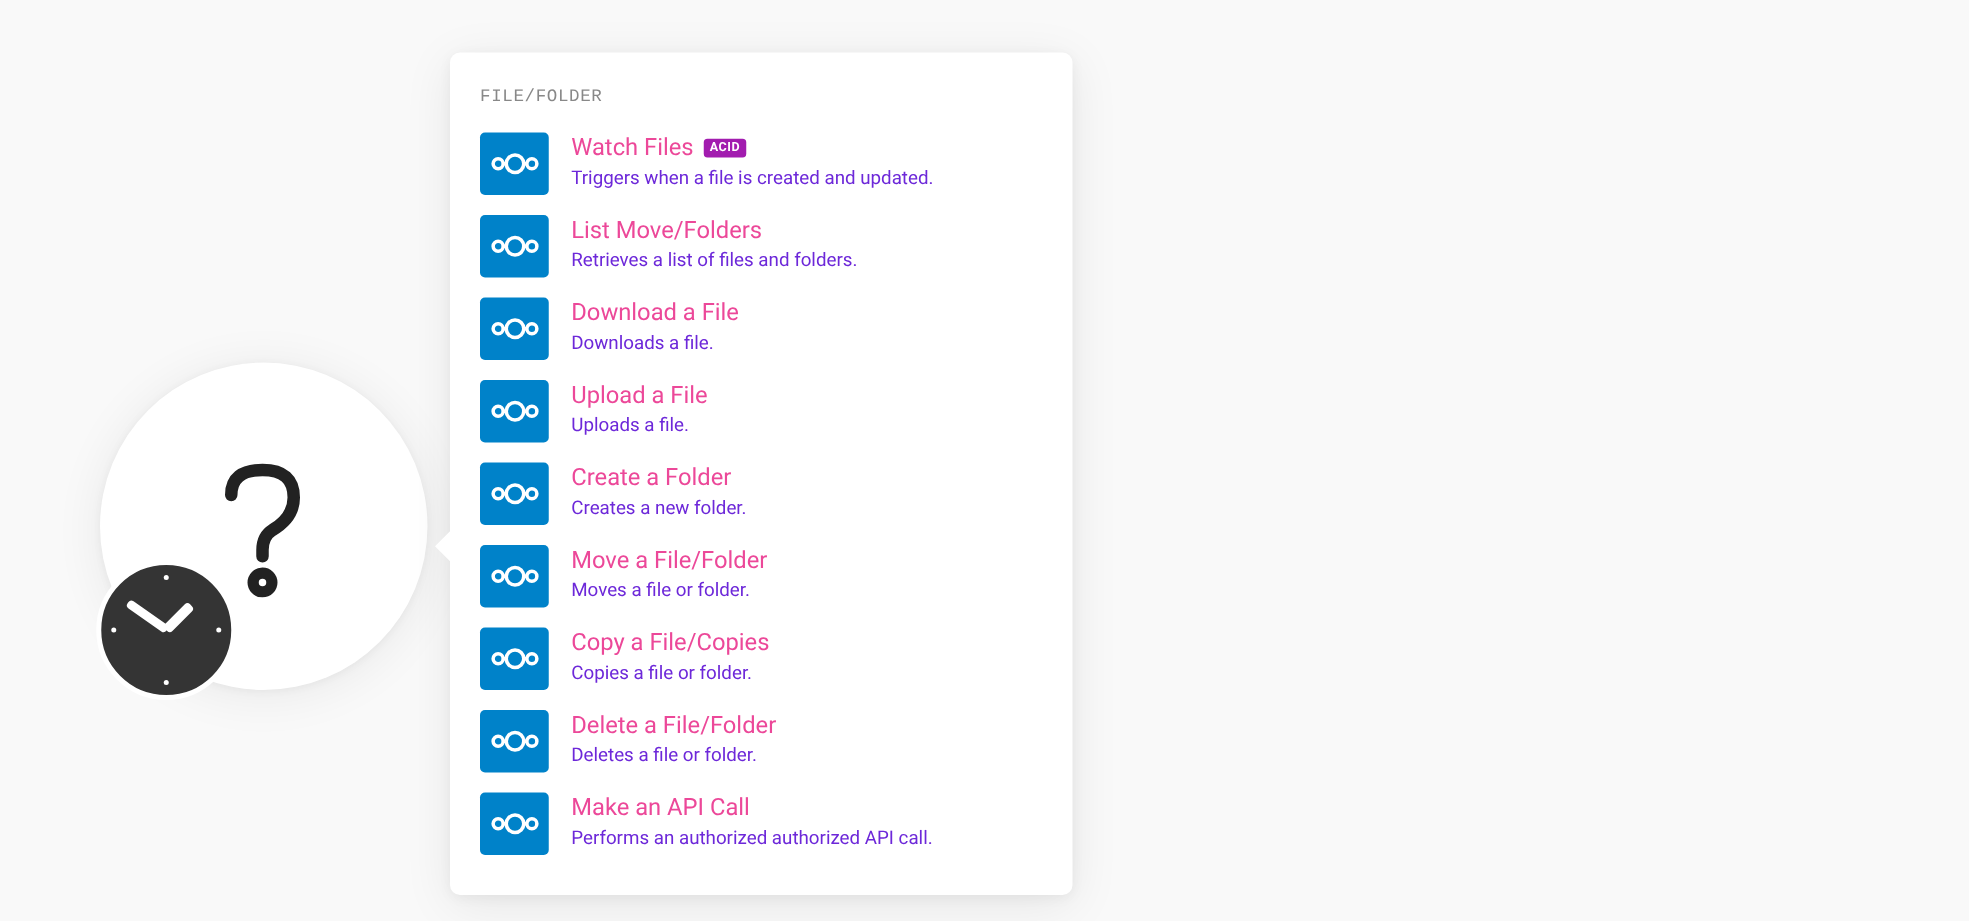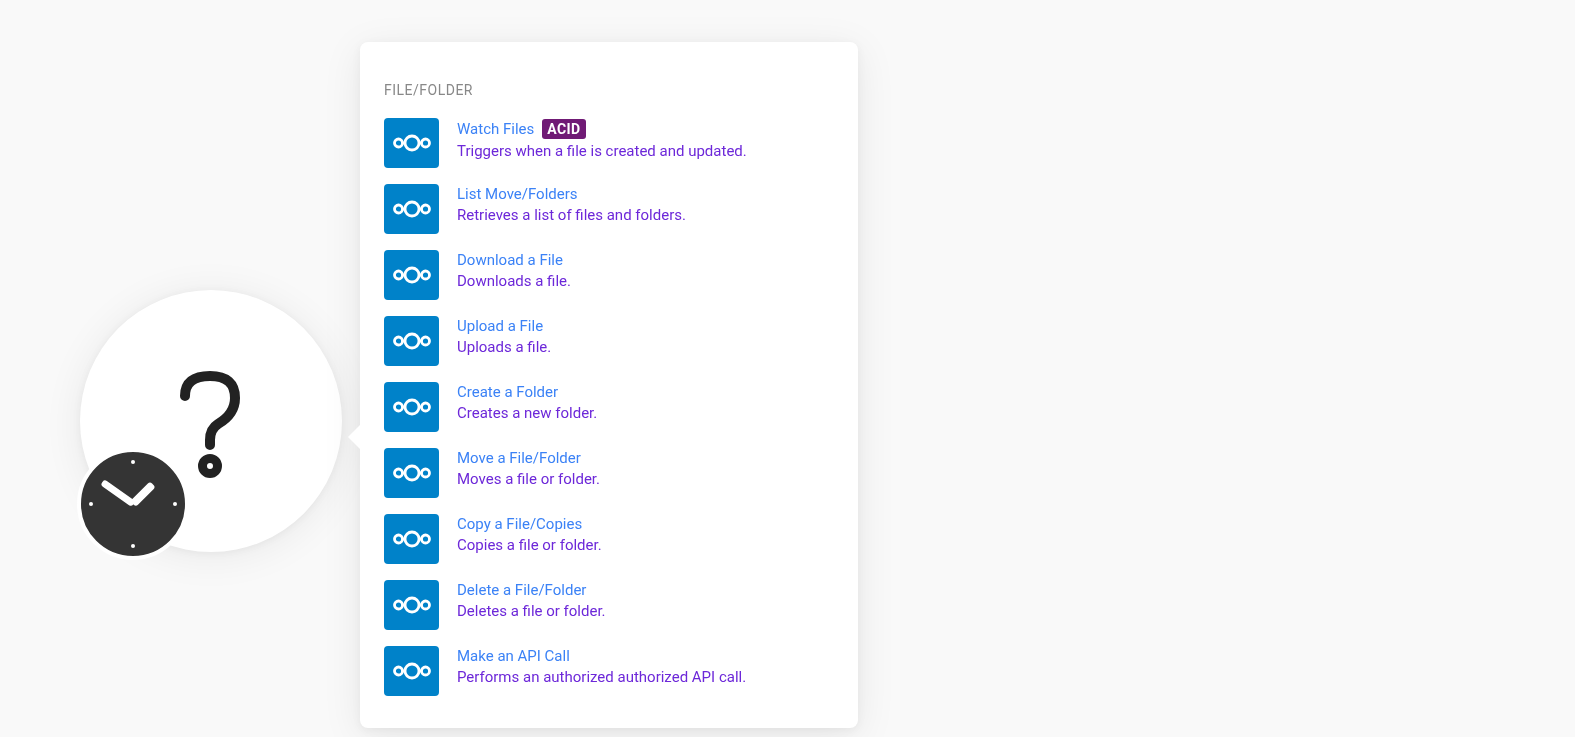--- a/index.html
+++ b/index.html
@@ -79,22 +79,23 @@
       height: 0;
       border-top: 12px solid transparent;
       border-bottom: 12px solid transparent;
       border-right: 12px solid #ffffff;
     }
     .section-heading {
       font-size: 14px;
       color: #888888;
       letter-spacing: 0.5px;
       margin-bottom: 12px;
-      margin-top: 20px;
+      margin-top: 8px;
       font-weight: 400;
+      font-family: Liberation Mono, monospace;
     }
     .section-heading:first-child {
       margin-top: 0;
     }
     .action-item {
       display: flex;
       align-items: flex-start;
       padding: 8px 0;
       cursor: pointer;
     }
@@ -113,36 +114,36 @@
       display: flex;
       flex-direction: column;
       padding-top: 1px;
     }
     .action-title-row {
       display: flex;
       align-items: center;
       gap: 8px;
     }
     .action-title {
-      font-size: 15px;
-      color: #3b82f6;
+      font-size: 19px;
+      color: #ec4899;
       font-weight: 400;
       line-height: 1.2;
     }
     .action-desc {
       font-size: 15px;
       color: #6d28d9;
       margin-top: 3px;
       line-height: 1.3;
     }
     .badge {
       display: inline-block;
-      background: #701a75;
+      background: #a21caf;
       color: #ffffff;
-      font-size: 14px;
+      font-size: 10px;
       font-weight: 700;
       padding: 2px 5px;
       border-radius: 3px;
       letter-spacing: 0.4px;
     }
   </style>
 </head>
 <body>
 
 <div class="node-container">

